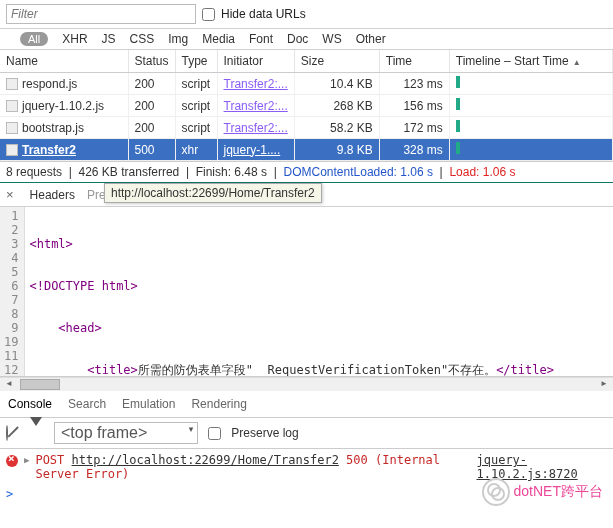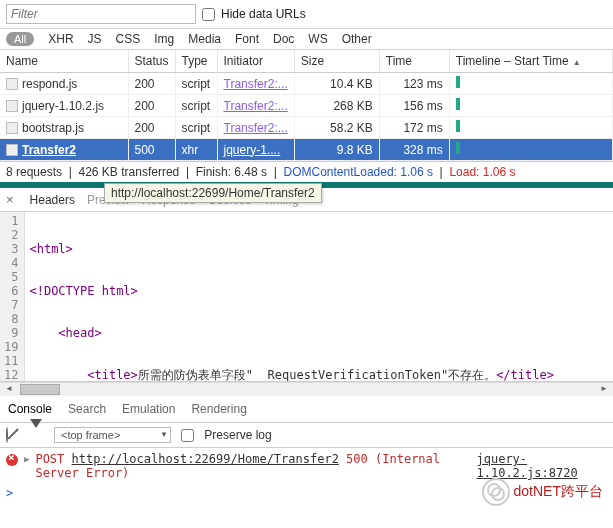--- a/index.html
+++ b/index.html
@@ -1,34 +1,34 @@
 <!DOCTYPE html>
 <html><head>
 <meta charset="utf-8">
 <style>
 *{box-sizing:border-box;margin:0;padding:0}
 body{font-family:"Segoe UI",Arial,sans-serif;font-size:12px;color:#333;background:#fff;width:613px;height:528px;overflow:hidden;position:relative}
 .toolbar{display:flex;align-items:center;padding:4px 6px;border-bottom:1px solid #d0d0d0;gap:6px}
 .filter-input{width:190px;height:20px;border:1px solid #bbb;padding:1px 4px;font-size:12px;color:#888;font-style:italic}
 .chk{width:13px;height:13px}
 .hide-urls{font-size:12px;color:#222}
-.filters-row{display:flex;align-items:center;padding:3px 6px;gap:14px;border-bottom:1px solid #d0d0d0}
+.filters-row{display:flex;align-items:center;padding:3px 20px;gap:14px;border-bottom:1px solid #d0d0d0}
 .pill{background:#999;color:#fff;border-radius:9px;padding:1px 8px;font-size:11px}
 .ftab{font-size:12px;color:#333;cursor:pointer}
 .net-table{width:100%;border-collapse:collapse;font-size:12px}
 .net-table th{text-align:left;font-weight:400;padding:4px 6px;border-bottom:1px solid #ccc;border-right:1px solid #e5e5e5;color:#333;background:#fff}
 .net-table td{padding:3px 6px;border-bottom:1px solid #eee;border-right:1px solid #f0f0f0;white-space:nowrap}
 .net-table tr.sel td{background:#3b6fc2;color:#fff}
 .file-icon{display:inline-block;width:12px;height:12px;background:#eee;border:1px solid #bbb;margin-right:4px;vertical-align:middle}
 .initiator{text-decoration:underline;color:#8b5cf6}
 .sel .initiator{color:#fff}
 .size-col{text-align:right}
 .time-col{text-align:right}
 .tl-mark{display:inline-block;width:4px;height:12px;background:#2a8}
-.status-bar{padding:3px 6px;font-size:12px;border-top:1px solid #ccc;border-bottom:6px solid #0f766e;color:#333}
+.status-bar{padding:3px 6px;font-size:12px;border-top:1px solid #ccc;border-bottom:1px solid #0f766e;color:#333}
 .status-bar .dom{color:#2355c9}
 .status-bar .load{color:#d22}
 .tooltip{position:absolute;left:104px;top:183px;background:#f6f6e8;border:1px solid #aaa;padding:2px 6px;font-size:12px;box-shadow:1px 1px 3px rgba(0,0,0,.2);z-index:50}
 .detail-tabs{display:flex;align-items:center;gap:12px;padding:4px 6px;border-bottom:1px solid #d0d0d0}
 .close-x{font-size:13px;color:#666;cursor:pointer;margin-right:4px}
 .dtab{font-size:12px;color:#999}
 .dtab.active{color:#333}
 .code-pane{display:flex;height:170px;overflow:hidden;border-bottom:1px solid #ccc;font-family:Consolas,monospace;font-size:12px}
 .gutter{background:#f0f0f0;color:#888;text-align:right;padding:2px 6px 2px 4px;border-right:1px solid #ddd;user-select:none}
 .gutter div{height:14px;line-height:14px}
@@ -36,32 +36,32 @@
 .code div{height:14px;line-height:14px}
 .c-tag{color:#800080}
 .console-tabs{display:flex;gap:16px;padding:6px 8px;border-bottom:1px solid #ccc;font-size:12px}
 .console-tabs span{color:#666}
 .console-tabs span.active{color:#000}
 .console-bar{display:flex;align-items:center;gap:10px;padding:4px 6px;border-bottom:1px solid #ccc}
 .icon-btn{width:14px;height:14px;display:inline-block}
 .no-ico{width:14px;height:14px;border:1.5px solid #666;border-radius:50%;position:relative}
 .no-ico::after{content:"";position:absolute;width:14px;height:1.5px;background:#666;top:5px;left:-1px;transform:rotate(-45deg)}
 .funnel{width:0;height:0;border-left:6px solid transparent;border-right:6px solid transparent;border-top:9px solid #555}
-.frame-sel{border:1px solid #bbb;padding:1px 50px 1px 6px;font-size:11px;color:#555;position:relative}
+.frame-sel{border:1px solid #bbb;padding:1px 50px 1px 6px;font-size:16px;color:#555;position:relative}
 .frame-sel::after{content:"▾";position:absolute;right:4px;top:1px;font-size:9px}
 .console-out{padding:4px 6px;font-family:Consolas,monospace;font-size:12px}
 .err-line{color:#c62828;display:flex;align-items:flex-start;gap:6px}
 .err-dot{width:12px;height:12px;background:#d33;border-radius:50%;position:relative;flex-shrink:0;margin-top:2px}
 .err-dot::after{content:"×";color:#fff;position:absolute;left:2px;top:-3px;font-size:11px;font-weight:bold}
 .expand-tri{color:#888;font-size:9px;margin-top:2px}
 .err-line a{color:#333;text-decoration:underline}
 .err-right{color:#888;text-decoration:underline;margin-left:auto}
 .prompt{color:#2467d6;padding:2px 6px;font-family:Consolas,monospace}
 .sort-arrow{font-size:8px;color:#666;margin-left:4px}
-.watermark{position:absolute;right:10px;bottom:22px;color:#b91c1c;font-size:14px;font-family:Arial;z-index:60;pointer-events:none}
+.watermark{position:absolute;right:10px;bottom:22px;color:#ec4899;font-size:14px;font-family:Arial;z-index:60;pointer-events:none}
 .watermark .wc{display:inline-block;width:28px;height:28px;border:2px solid #ccc;border-radius:50%;vertical-align:middle;margin-right:4px;position:relative}
 .watermark .wc::before{content:"";position:absolute;width:10px;height:10px;border:2px solid #ccc;border-radius:50%;left:3px;top:3px}
 .watermark .wc::after{content:"";position:absolute;width:10px;height:10px;border:2px solid #ccc;border-radius:50%;right:3px;bottom:3px}
 .hscroll{height:14px;border-top:1px solid #ddd;background:#f0f0f0;position:relative}
 .hscroll .thumb{position:absolute;left:20px;top:1px;height:11px;width:40px;background:#c9c9c9;border:1px solid #aaa}
 .hscroll .ar{position:absolute;top:1px;width:14px;height:11px;text-align:center;font-size:8px;color:#666}
 .hscroll .ar.l{left:2px}
 .hscroll .ar.r{right:2px}
 </style>
 </head>

